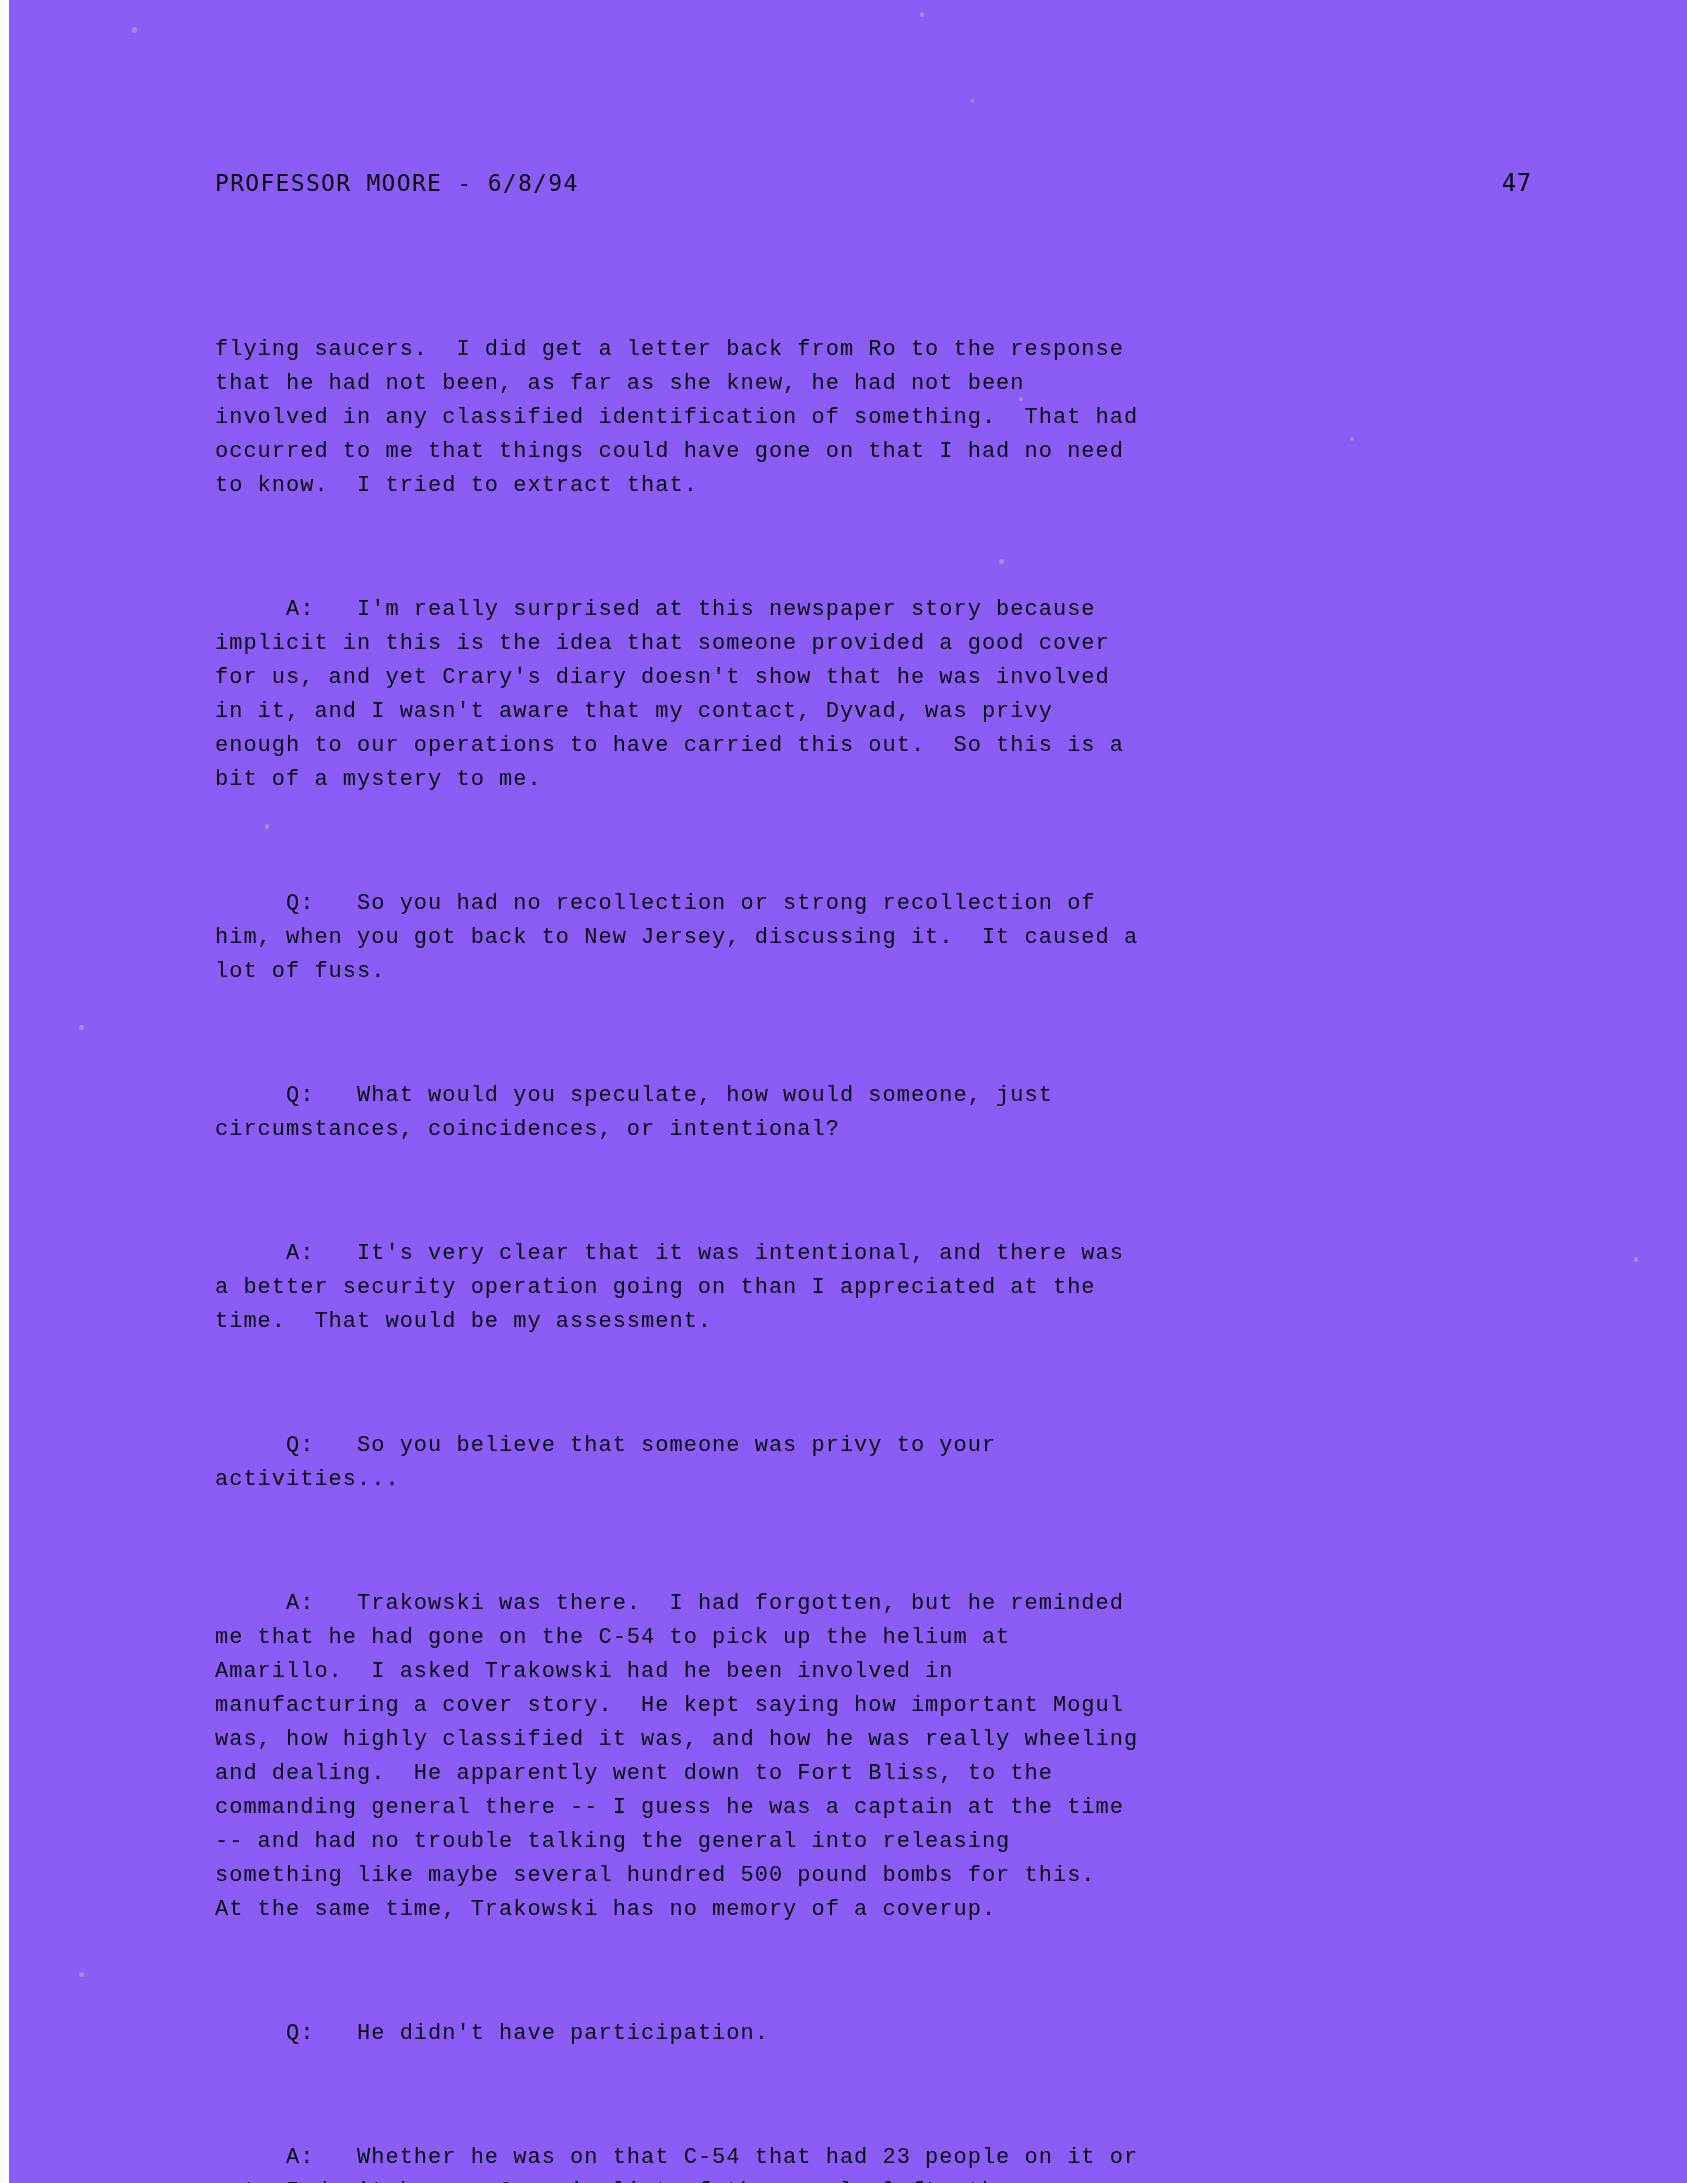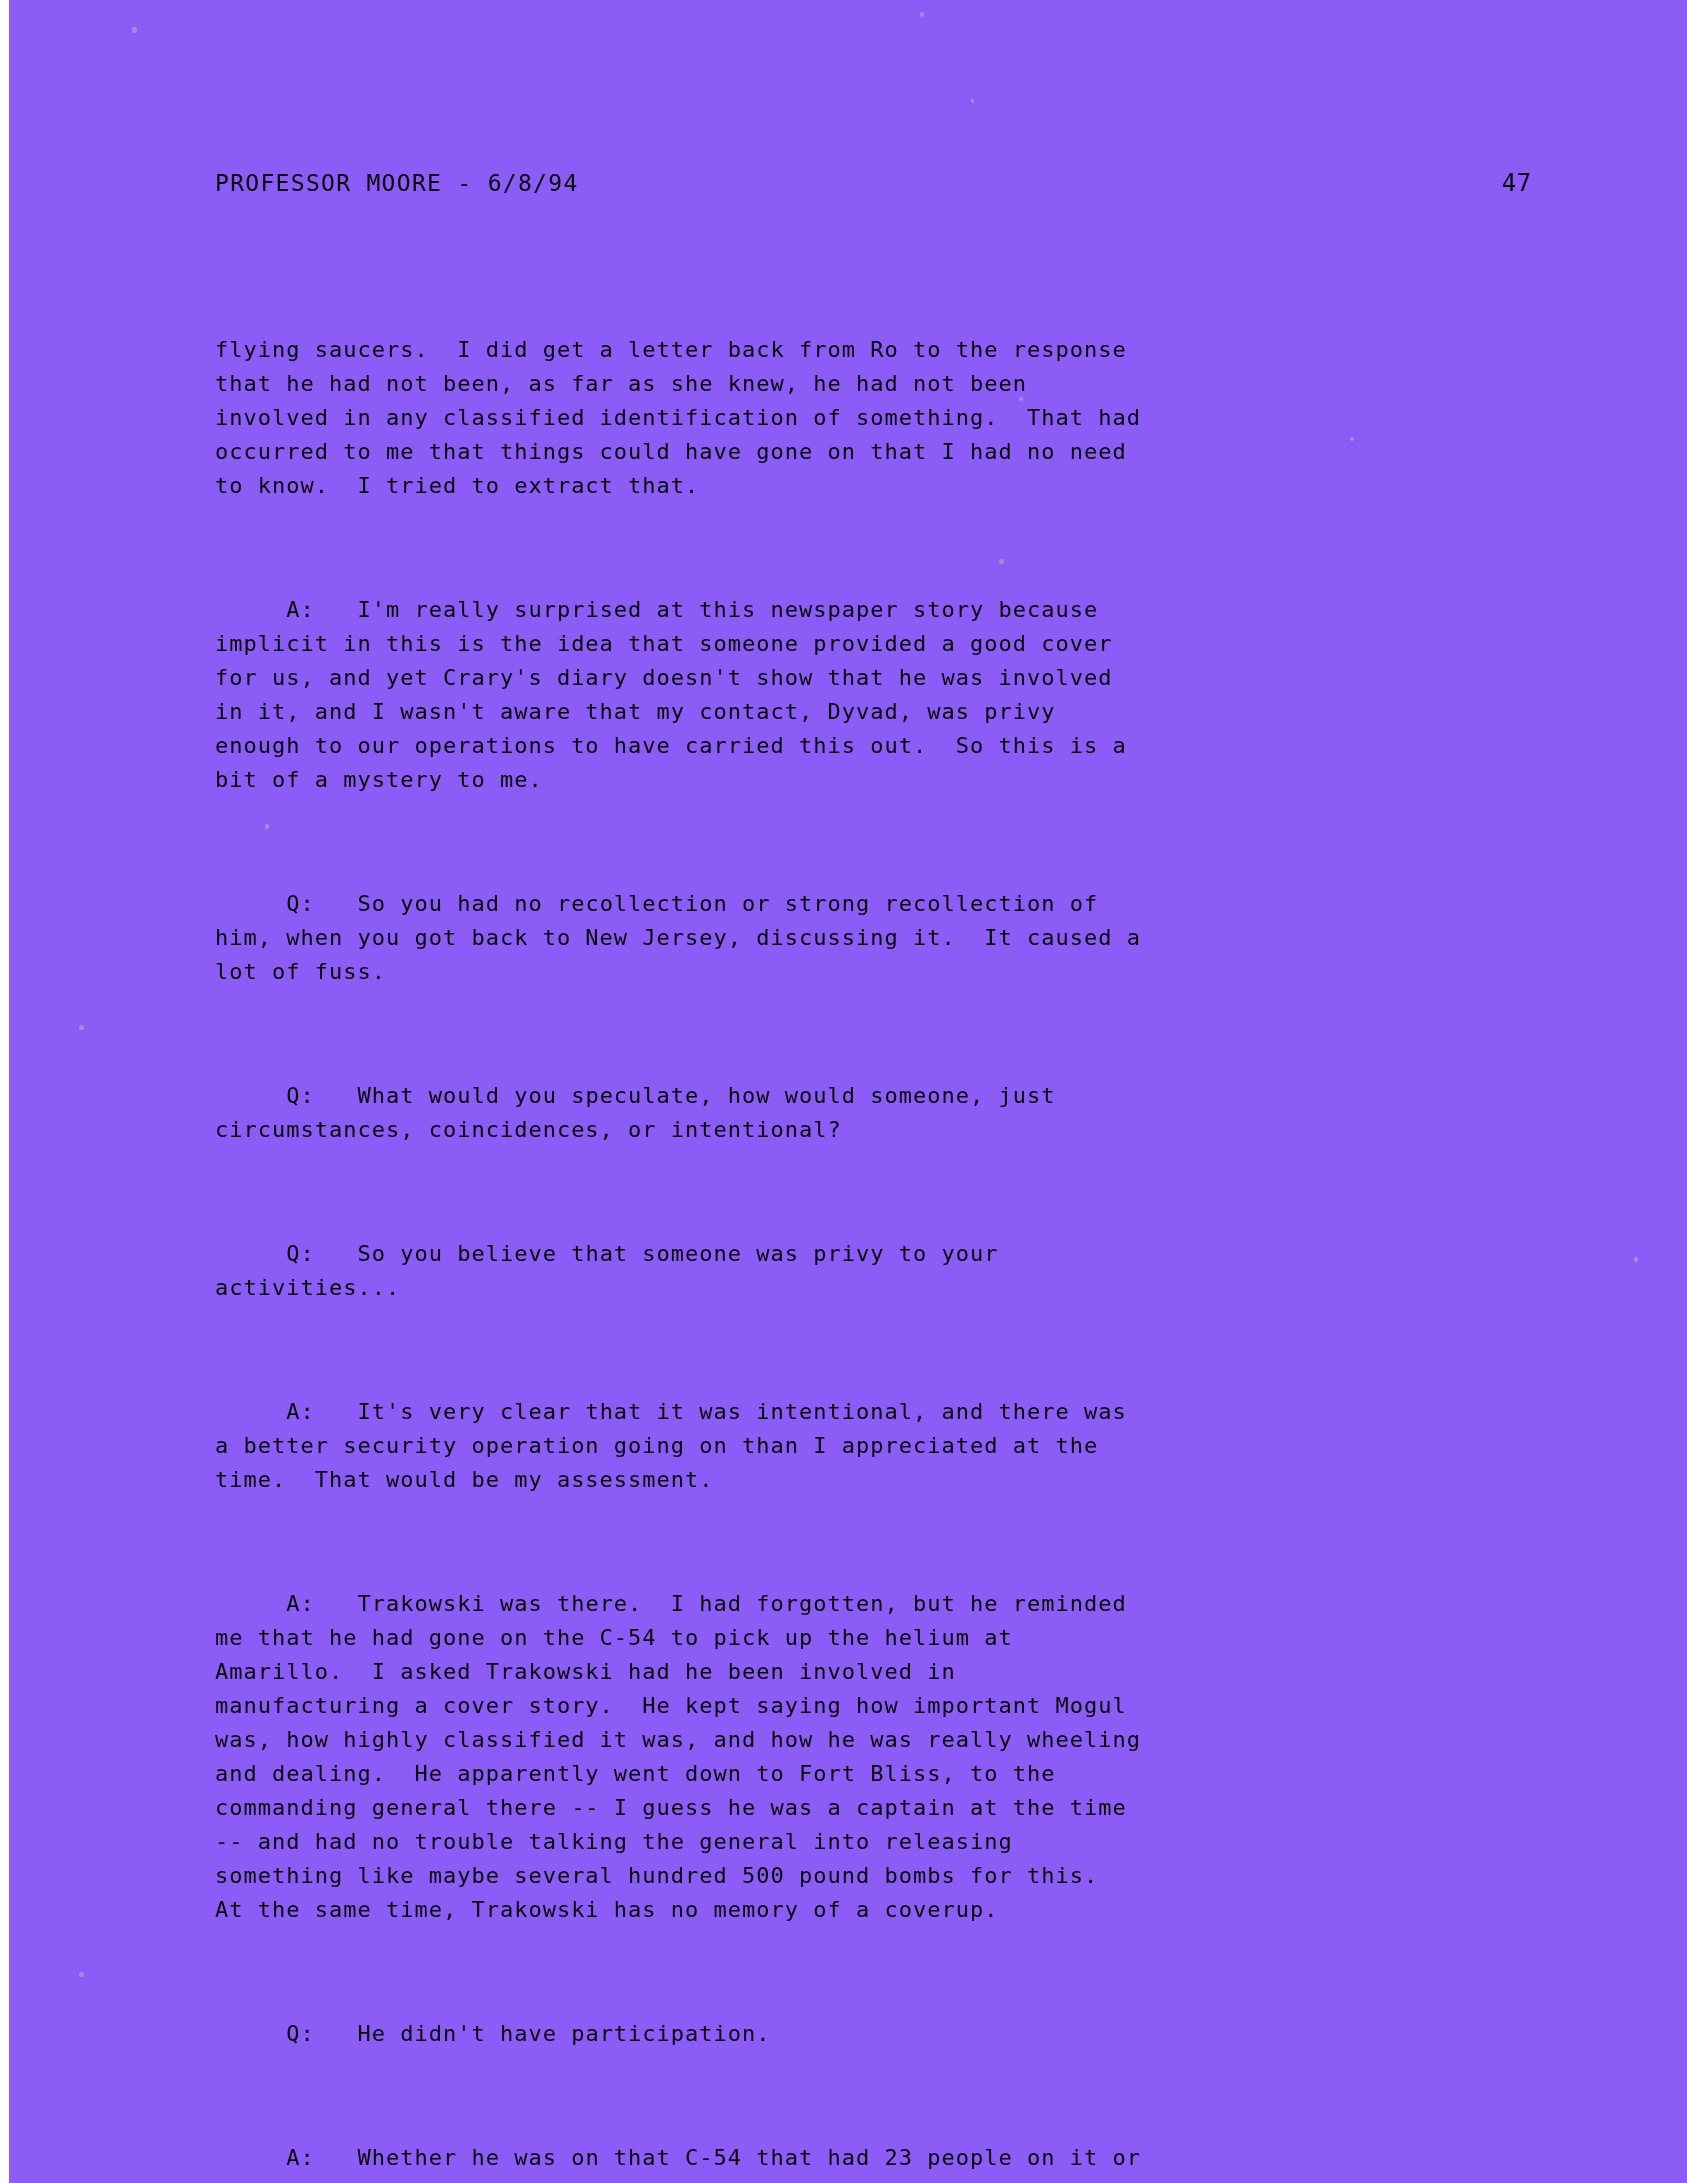--- a/index.html
+++ b/index.html
@@ -54,20 +54,21 @@
     top: 265px;
     width: 1323px;
     font-size: 22px;
     line-height: 34px;
     letter-spacing: 1px;
     white-space: pre-wrap;
   }
   .para {
     margin: 0 0 22px 0;
     white-space: pre-wrap;
+    font-family: Liberation Mono, monospace;
   }
   .speckle {
     position: absolute;
     background: #b9b9b9;
     border-radius: 50%;
     opacity: 0.55;
   }
 </style>
 </head>
 <body>
@@ -91,25 +92,25 @@
 implicit in this is the idea that someone provided a good cover
 for us, and yet Crary's diary doesn't show that he was involved
 in it, and I wasn't aware that my contact, Dyvad, was privy
 enough to our operations to have carried this out.  So this is a
 bit of a mystery to me.</p>
     <p class="para">     Q:   So you had no recollection or strong recollection of
 him, when you got back to New Jersey, discussing it.  It caused a
 lot of fuss.</p>
     <p class="para">     Q:   What would you speculate, how would someone, just
 circumstances, coincidences, or intentional?</p>
-    <p class="para">     Q:   So you believe that someone was privy to your
-activities...</p>
     <p class="para">     A:   It's very clear that it was intentional, and there was
 a better security operation going on than I appreciated at the
 time.  That would be my assessment.</p>
+    <p class="para">     Q:   So you believe that someone was privy to your
+activities...</p>
     <p class="para">     A:   Trakowski was there.  I had forgotten, but he reminded
 me that he had gone on the C-54 to pick up the helium at
 Amarillo.  I asked Trakowski had he been involved in
 manufacturing a cover story.  He kept saying how important Mogul
 was, how highly classified it was, and how he was really wheeling
 and dealing.  He apparently went down to Fort Bliss, to the
 commanding general there -- I guess he was a captain at the time
 -- and had no trouble talking the general into releasing
 something like maybe several hundred 500 pound bombs for this.
 At the same time, Trakowski has no memory of a coverup.</p>

